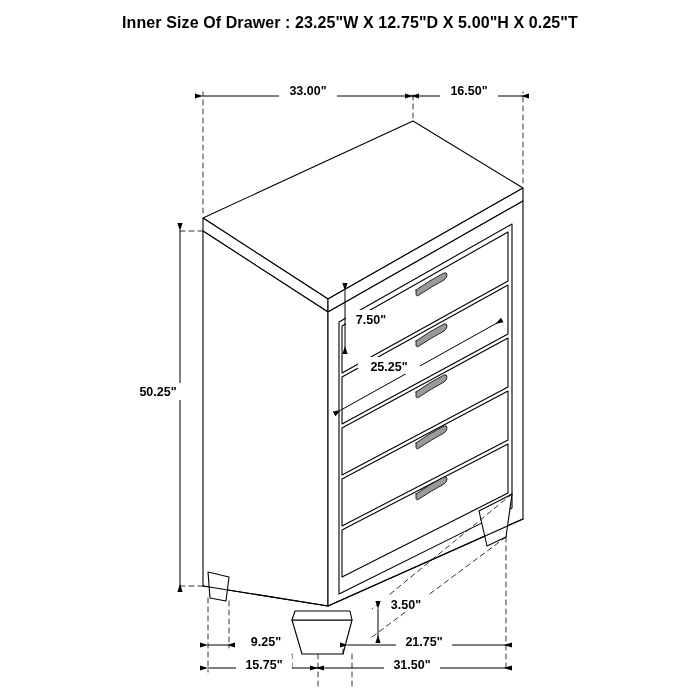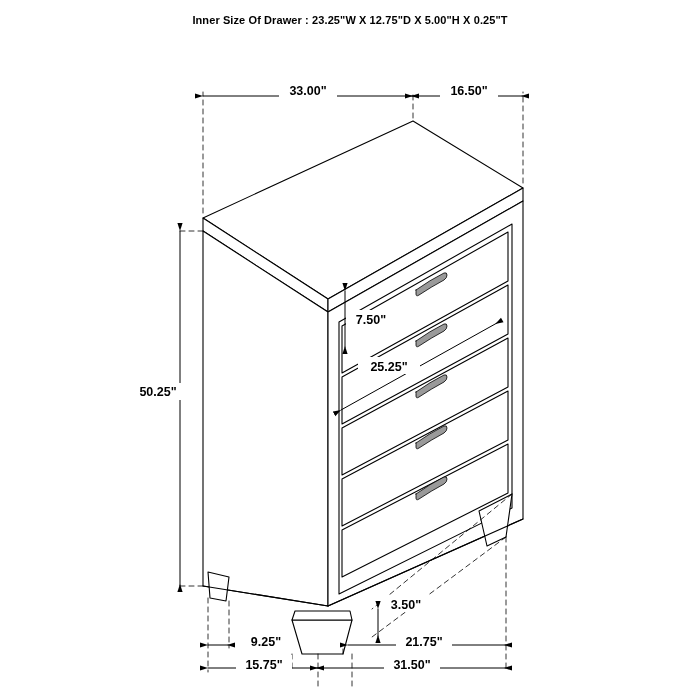--- a/index.html
+++ b/index.html
@@ -19,21 +19,21 @@
     position: relative;
     width: 700px;
     height: 700px;
   }
   .title {
     position: absolute;
     top: 14px;
     left: 0;
     width: 700px;
     text-align: center;
-    font-size: 11px;
+    font-size: 16px;
     font-weight: bold;
     letter-spacing: 0.1px;
   }
   svg.diagram {
     position: absolute;
     top: 0;
     left: 0;
     width: 700px;
     height: 700px;
   }

